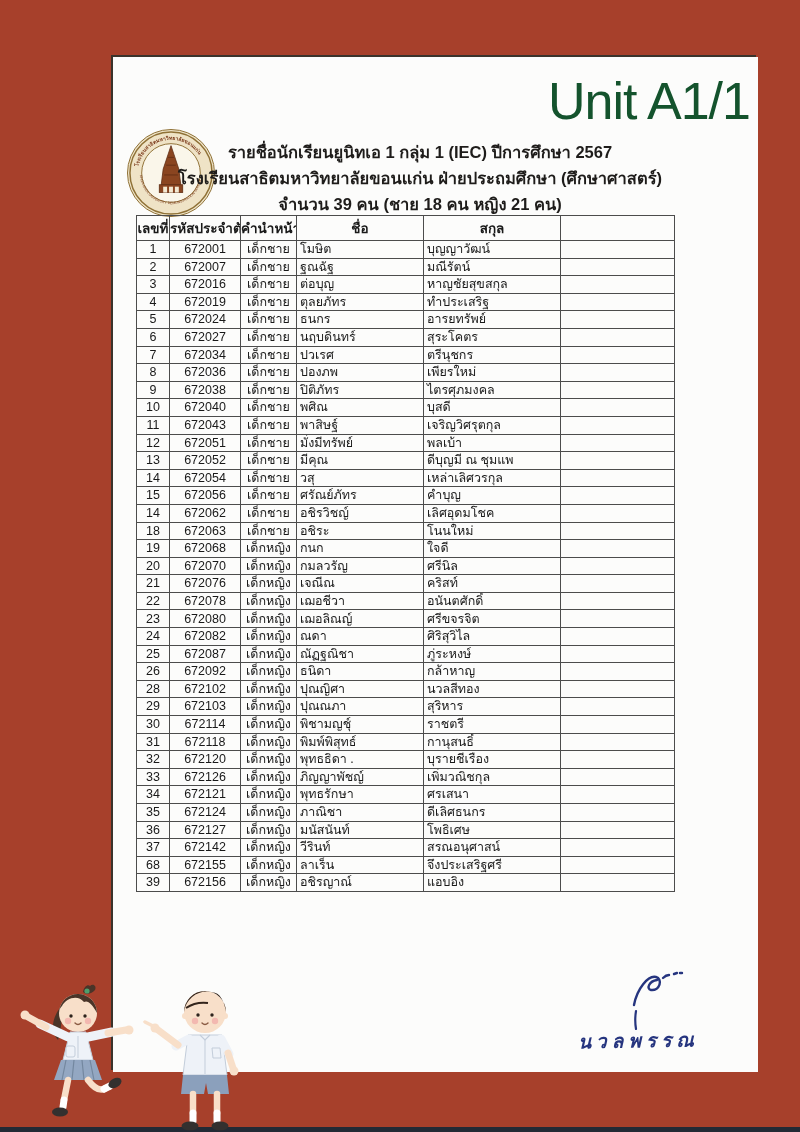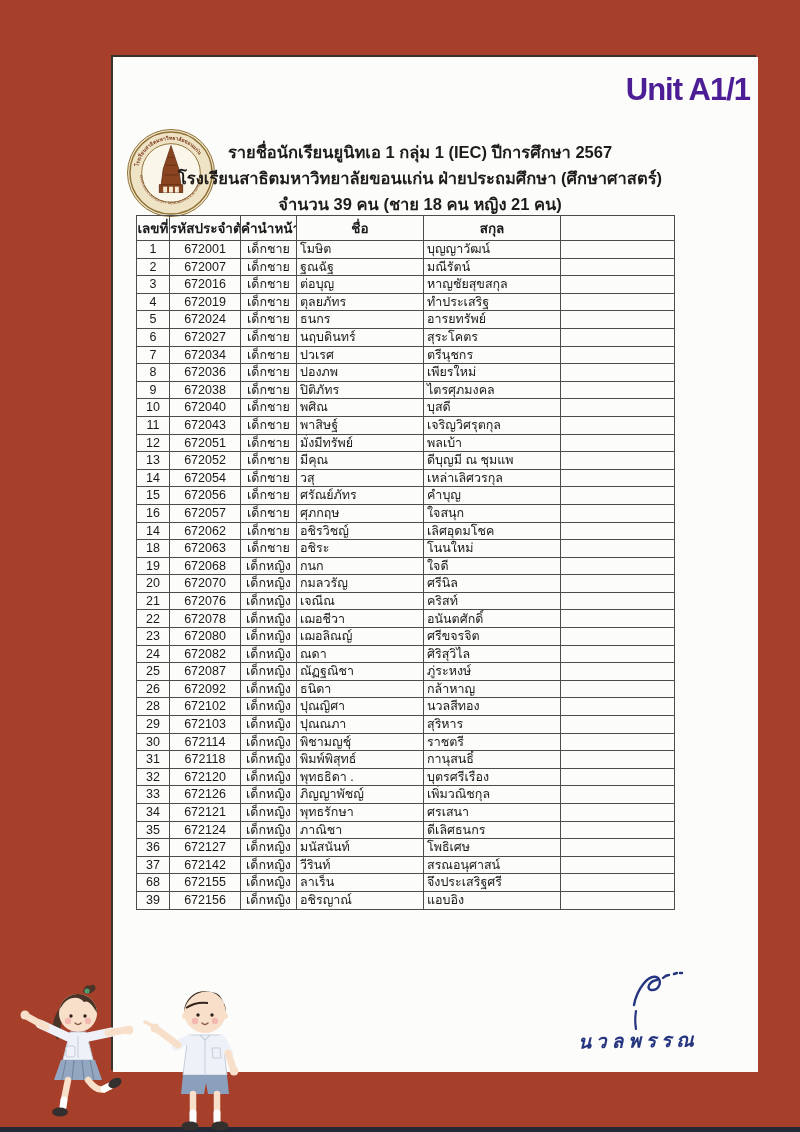--- a/index.html
+++ b/index.html
@@ -15,22 +15,22 @@
     position:absolute; left:0; bottom:0; width:800px; height:5px;
     background:#232a35;
   }
   .page {
     position:absolute; left:113px; top:57px; width:645px; height:1015px;
     background:#fcfcfb;
     box-shadow:-2px -2px 0 #3a332b;
   }
   .unit-title {
     position:absolute; top:16px; right:8px;
-    font-size:31px; font-weight:700; letter-spacing:-1px;
-    color:#4c1d95; line-height:1.1;
+    font-size:52px; font-weight:400; letter-spacing:-1px;
+    color:#14532d; line-height:1.1;
   }
   .logo {
     position:absolute; top:72px; left:14px; width:88px; height:88px;
     border-radius:50%;
     background:#efe4c8;
     border:1px solid #8f7136;
   }
   .logo svg { width:100%; height:100%; display:block; }
   .doc-header {
     position:absolute; top:82px; left:44px; right:75px;
@@ -251,28 +251,20 @@
         </tr>
         <tr>
           <td>15</td>
           <td>672056</td>
           <td>เด็กชาย</td>
           <td>ศรัณย์ภัทร</td>
           <td>คำบุญ</td>
           <td></td>
         </tr>
         <tr>
-          <td>16</td>
-          <td>672057</td>
-          <td>เด็กชาย</td>
-          <td>ศุภกฤษ</td>
-          <td>ใจสนุก</td>
-          <td></td>
-        </tr>
-        <tr>
           <td>14</td>
           <td>672062</td>
           <td>เด็กชาย</td>
           <td>อชิรวิชญ์</td>
           <td>เลิศอุดมโชค</td>
           <td></td>
         </tr>
         <tr>
           <td>18</td>
           <td>672063</td>
@@ -375,21 +367,21 @@
           <td>เด็กหญิง</td>
           <td>พิมพ์พิสุทธ์</td>
           <td>กานุสนธิ์</td>
           <td></td>
         </tr>
         <tr>
           <td>32</td>
           <td>672120</td>
           <td>เด็กหญิง</td>
           <td>พุทธธิดา .</td>
-          <td>บุตรศรีเรือง</td>
+          <td>บุรายชีเรือง</td>
           <td></td>
         </tr>
         <tr>
           <td>33</td>
           <td>672126</td>
           <td>เด็กหญิง</td>
           <td>ภิญญาพัชญ์</td>
           <td>เพิ่มวณิชกุล</td>
           <td></td>
         </tr>

